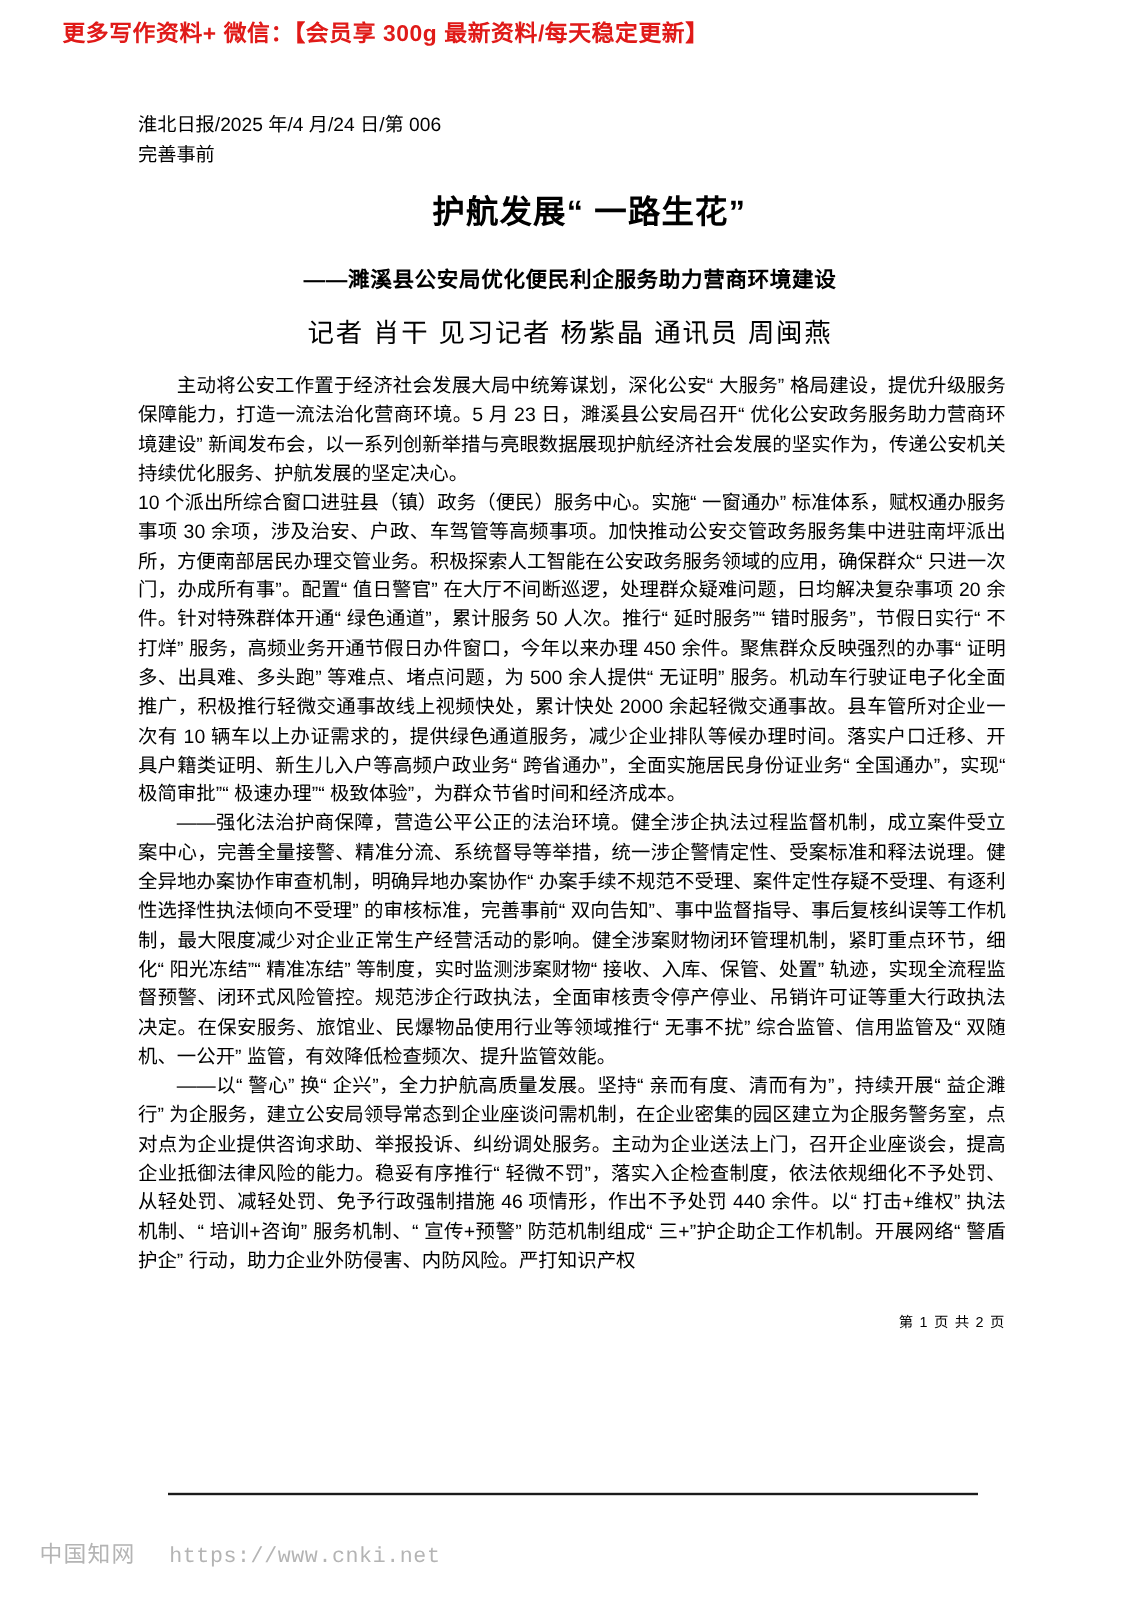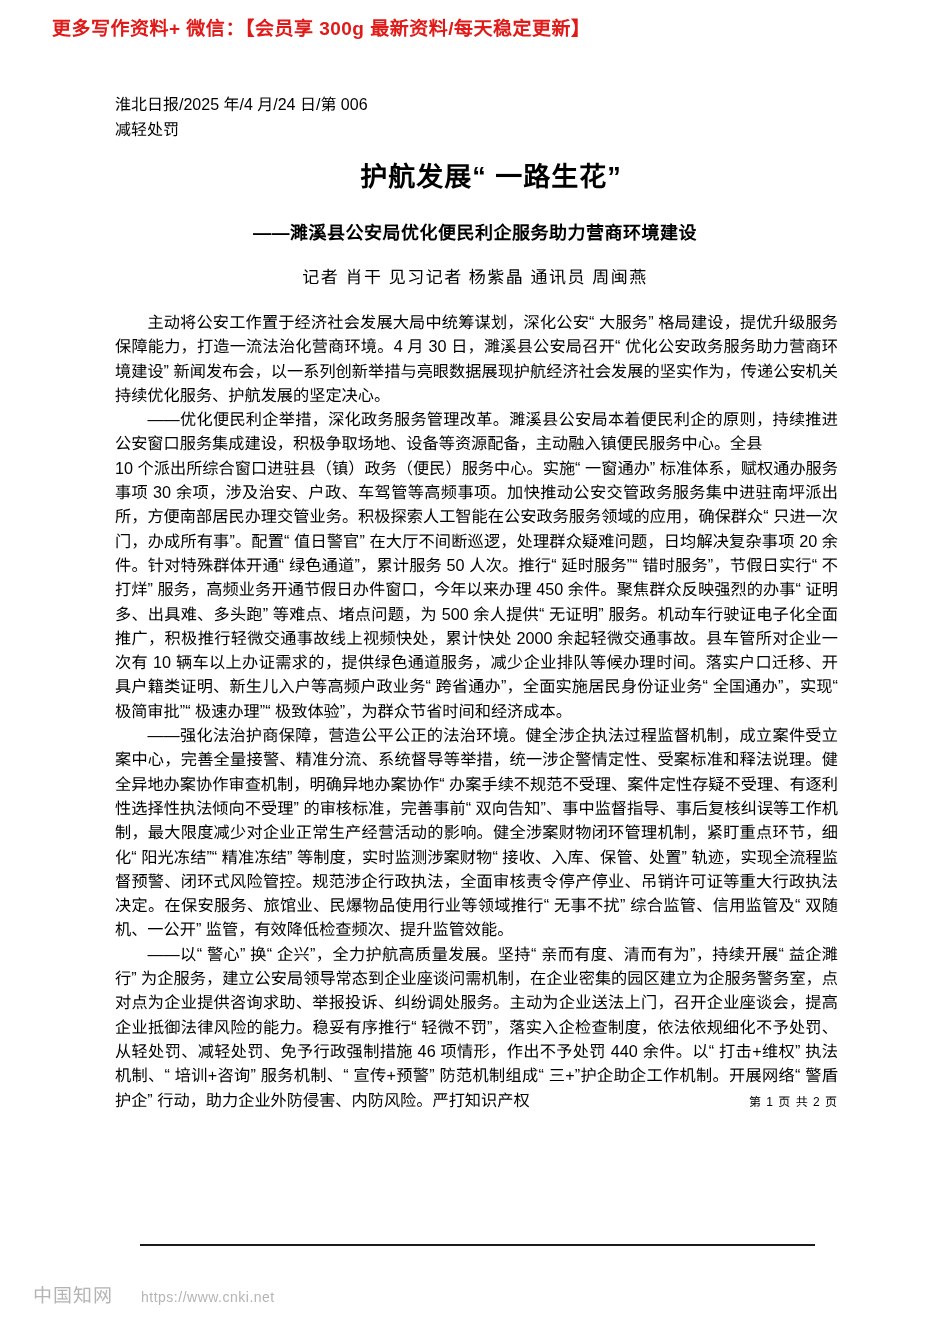--- a/index.html
+++ b/index.html
@@ -75,21 +75,21 @@
     padding-left: 32px;
   }
   .article-subtitle {
     font-size: 18px;
     font-weight: bold;
     line-height: 32px;
     margin: 20px 0 0 0;
     letter-spacing: 0.5px;
   }
   .article-byline {
-    font-size: 17px;
+    font-size: 22px;
     line-height: 30px;
     margin: 14px 0 0 0;
     letter-spacing: 1.5px;
   }
 
   
   .article-body {
     position: absolute;
     left: 115px;
     top: 258px;
@@ -138,48 +138,47 @@
     display: flex;
     align-items: baseline;
     color: #b4b4b4;
   }
   .cnki-logo-text {
     font-size: 19px;
     letter-spacing: 1px;
   }
   .cnki-url {
     margin-left: 28px;
-    font-family: Liberation Sans, sans-serif;
-    font-size: 14px;
+    font-family: Liberation Mono, monospace;
+    font-size: 18px;
     letter-spacing: 0.5px;
   }
 </style>
 </head>
 <body>
 
 <div class="promo-banner">
   <div class="promo-text" style="color: rgb(224, 26, 24);">更多写作资料+ 微信：【会员享 300g 最新资料/每天稳定更新】</div>
 </div>
 
 <div class="page-sheet">
 
   <div class="masthead">
     <div>淮北日报/2025 年/4 月/24 日/第 006</div>
-    <div>减轻处罚</div>
+    <div>完善事前</div>
   </div>
 
   <div class="headline-block">
     <h1 class="article-title">护航发展“ 一路生花”</h1>
     <h2 class="article-subtitle">——濉溪县公安局优化便民利企服务助力营商环境建设</h2>
     <div class="article-byline">记者 肖干  见习记者 杨紫晶  通讯员 周闽燕</div>
   </div>
 
   <div class="article-body">
-    <p class="indent">主动将公安工作置于经济社会发展大局中统筹谋划，深化公安“ 大服务” 格局建设，提优升级服务保障能力，打造一流法治化营商环境。4 月 30 日，濉溪县公安局召开“ 优化公安政务服务助力营商环境建设” 新闻发布会，以一系列创新举措与亮眼数据展现护航经济社会发展的坚实作为，传递公安机关持续优化服务、护航发展的坚定决心。</p>
-    <p class="indent">——优化便民利企举措，深化政务服务管理改革。濉溪县公安局本着便民利企的原则，持续推进公安窗口服务集成建设，积极争取场地、设备等资源配备，主动融入镇便民服务中心。全县</p>
+    <p class="indent">主动将公安工作置于经济社会发展大局中统筹谋划，深化公安“ 大服务” 格局建设，提优升级服务保障能力，打造一流法治化营商环境。5 月 23 日，濉溪县公安局召开“ 优化公安政务服务助力营商环境建设” 新闻发布会，以一系列创新举措与亮眼数据展现护航经济社会发展的坚实作为，传递公安机关持续优化服务、护航发展的坚定决心。</p>
     <p>10 个派出所综合窗口进驻县（镇）政务（便民）服务中心。实施“ 一窗通办” 标准体系，赋权通办服务事项 30 余项，涉及治安、户政、车驾管等高频事项。加快推动公安交管政务服务集中进驻南坪派出所，方便南部居民办理交管业务。积极探索人工智能在公安政务服务领域的应用，确保群众“ 只进一次门，办成所有事”。配置“ 值日警官” 在大厅不间断巡逻，处理群众疑难问题，日均解决复杂事项 20 余件。针对特殊群体开通“ 绿色通道”，累计服务 50 人次。推行“ 延时服务”“ 错时服务”，节假日实行“ 不打烊” 服务，高频业务开通节假日办件窗口，今年以来办理 450 余件。聚焦群众反映强烈的办事“ 证明多、出具难、多头跑” 等难点、堵点问题，为 500 余人提供“ 无证明” 服务。机动车行驶证电子化全面推广，积极推行轻微交通事故线上视频快处，累计快处 2000 余起轻微交通事故。县车管所对企业一次有 10 辆车以上办证需求的，提供绿色通道服务，减少企业排队等候办理时间。落实户口迁移、开具户籍类证明、新生儿入户等高频户政业务“ 跨省通办”，全面实施居民身份证业务“ 全国通办”，实现“ 极简审批”“ 极速办理”“ 极致体验”，为群众节省时间和经济成本。</p>
     <p class="indent">——强化法治护商保障，营造公平公正的法治环境。健全涉企执法过程监督机制，成立案件受立案中心，完善全量接警、精准分流、系统督导等举措，统一涉企警情定性、受案标准和释法说理。健全异地办案协作审查机制，明确异地办案协作“ 办案手续不规范不受理、案件定性存疑不受理、有逐利性选择性执法倾向不受理” 的审核标准，完善事前“ 双向告知”、事中监督指导、事后复核纠误等工作机制，最大限度减少对企业正常生产经营活动的影响。健全涉案财物闭环管理机制，紧盯重点环节，细化“ 阳光冻结”“ 精准冻结” 等制度，实时监测涉案财物“ 接收、入库、保管、处置” 轨迹，实现全流程监督预警、闭环式风险管控。规范涉企行政执法，全面审核责令停产停业、吊销许可证等重大行政执法决定。在保安服务、旅馆业、民爆物品使用行业等领域推行“ 无事不扰” 综合监管、信用监管及“ 双随机、一公开” 监管，有效降低检查频次、提升监管效能。</p>
     <p class="indent">——以“ 警心” 换“ 企兴”，全力护航高质量发展。坚持“ 亲而有度、清而有为”，持续开展“ 益企濉行” 为企服务，建立公安局领导常态到企业座谈问需机制，在企业密集的园区建立为企服务警务室，点对点为企业提供咨询求助、举报投诉、纠纷调处服务。主动为企业送法上门，召开企业座谈会，提高企业抵御法律风险的能力。稳妥有序推行“ 轻微不罚”，落实入企检查制度，依法依规细化不予处罚、从轻处罚、减轻处罚、免予行政强制措施 46 项情形，作出不予处罚 440 余件。以“ 打击+维权” 执法机制、“ 培训+咨询” 服务机制、“ 宣传+预警” 防范机制组成“ 三+”护企助企工作机制。开展网络“ 警盾护企” 行动，助力企业外防侵害、内防风险。严打知识产权</p>
   </div>
 
   <div class="page-number">第 1 页 共 2 页</div>
 
   <div class="bottom-rule"></div>
 
   <div class="cnki-watermark">

